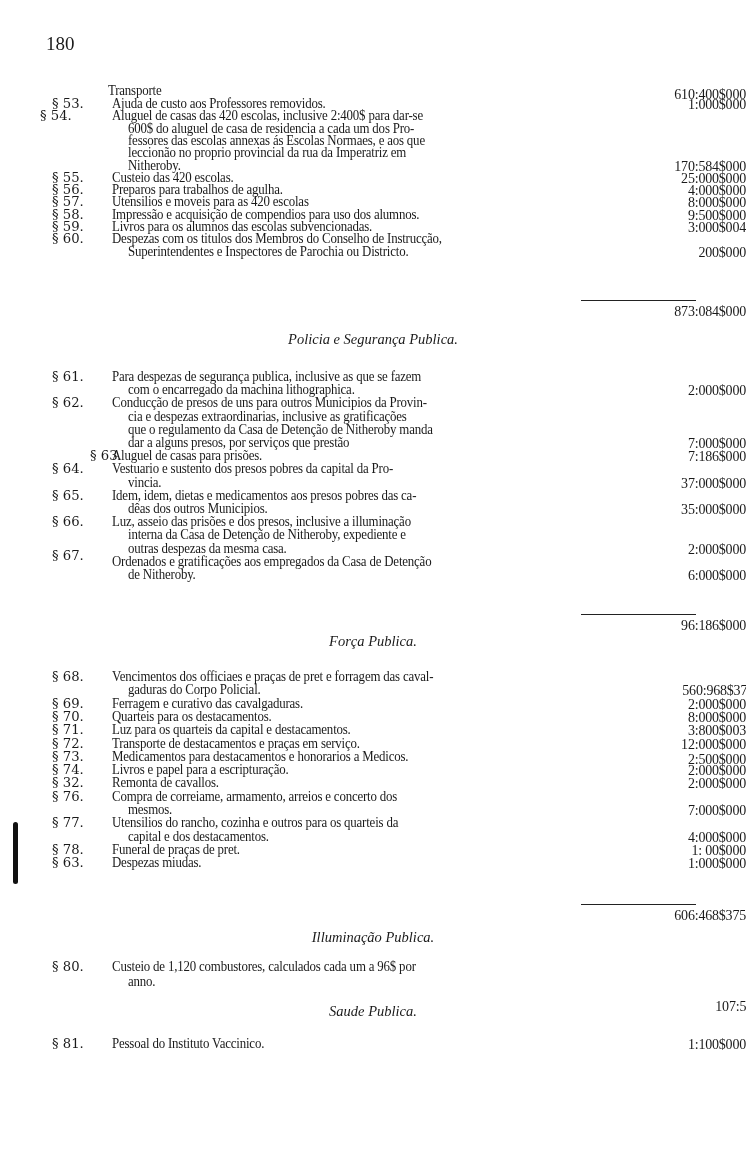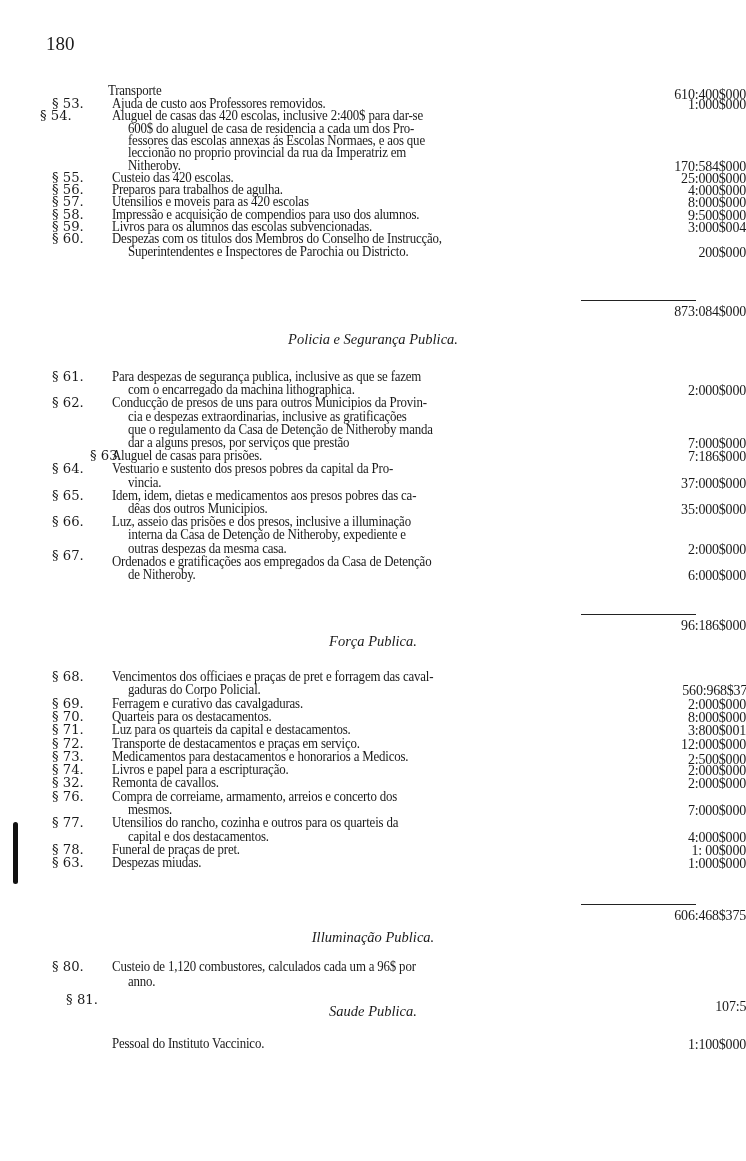--- a/index.html
+++ b/index.html
@@ -108,21 +108,21 @@
       <span class="row txt" style="top: 683.3px; left: 128px;">gaduras do Corpo Policial.</span>
       <span class="row amt" style="top: 684.3px; margin-left: 8px;">560:968$375</span>
       <span class="row sec" style="top: 696.6px; left: 52px;">§ 69.</span>
       <span class="row txt" style="top: 696.6px; left: 112px;">Ferragem e curativo das cavalgaduras.</span>
       <span class="row amt" style="top: 697.6px;">2:000$000</span>
       <span class="row sec" style="top: 709.9px; left: 52px;">§ 70.</span>
       <span class="row txt" style="top: 709.9px; left: 112px;">Quarteis para os destacamentos.</span>
       <span class="row amt" style="top: 710.9px;">8:000$000</span>
       <span class="row sec" style="top: 723.2px; left: 52px;">§ 71.</span>
       <span class="row txt" style="top: 723.2px; left: 112px;">Luz para os quarteis da capital e destacamentos.</span>
-      <span class="row amt" style="top: 724.2px;">3:800$001</span>
+      <span class="row amt" style="top: 724.2px;">3:800$003</span>
       <span class="row sec" style="top: 736.5px; left: 52px;">§ 72.</span>
       <span class="row txt" style="top: 736.5px; left: 112px;">Transporte de destacamentos e praças em serviço.</span>
       <span class="row amt" style="top: 737.5px;">12:000$000</span>
       <span class="row sec" style="top: 749.8px; left: 52px;">§ 73.</span>
       <span class="row txt" style="top: 749.8px; left: 112px;">Medicamentos para destacamentos e honorarios a Medicos.</span>
       <span class="row amt" style="top: 753px;">2:500$000</span>
       <span class="row sec" style="top: 763.1px; left: 52px;">§ 74.</span>
       <span class="row txt" style="top: 763.1px; left: 112px;">Livros e papel para a escripturação.</span>
       <span class="row amt" style="top: 764.1px;">2:000$000</span>
       <span class="row sec" style="top: 776.4px; left: 52px;">§ 32.</span>
@@ -143,19 +143,19 @@
       <span class="row txt" style="top: 856.2px; left: 112px;">Despezas miudas.</span>
       <span class="row amt" style="top: 857.2px;">1:000$000</span>
       <div class="subtotal-rule" style="top: 904px;"></div>
       <span class="row amt" style="top: 909px;">606:468$375</span>
       <div class="section-title" style="top: 929px;">Illuminação Publica.</div>
       <span class="row sec" style="top: 960px; left: 52px;">§ 80.</span>
       <span class="row txt" style="top: 960px; left: 112px;">Custeio de 1,120 combustores, calculados cada um a 96$ por</span>
       <span class="row txt" style="top: 975px; left: 128px;">anno.</span>
       <span class="row amt" style="top: 1000px; margin-left: 41px;">107:520$000</span>
       <div class="section-title" style="top: 1003px;">Saude Publica.</div>
-      <span class="row sec" style="top: 993px; left: 52px; text-align: center;">§ 81.</span>
+      <span class="row sec" style="top: 1037px; left: 52px;">§ 81.</span>
       <span class="row txt" style="top: 1037px; left: 112px;">Pessoal do Instituto Vaccinico.</span>
       <span class="row amt" style="top: 1038px;">1:100$000</span>
     </div>
 
   <div class="margin-mark"></div>
 </div>
 
 </body></html>

